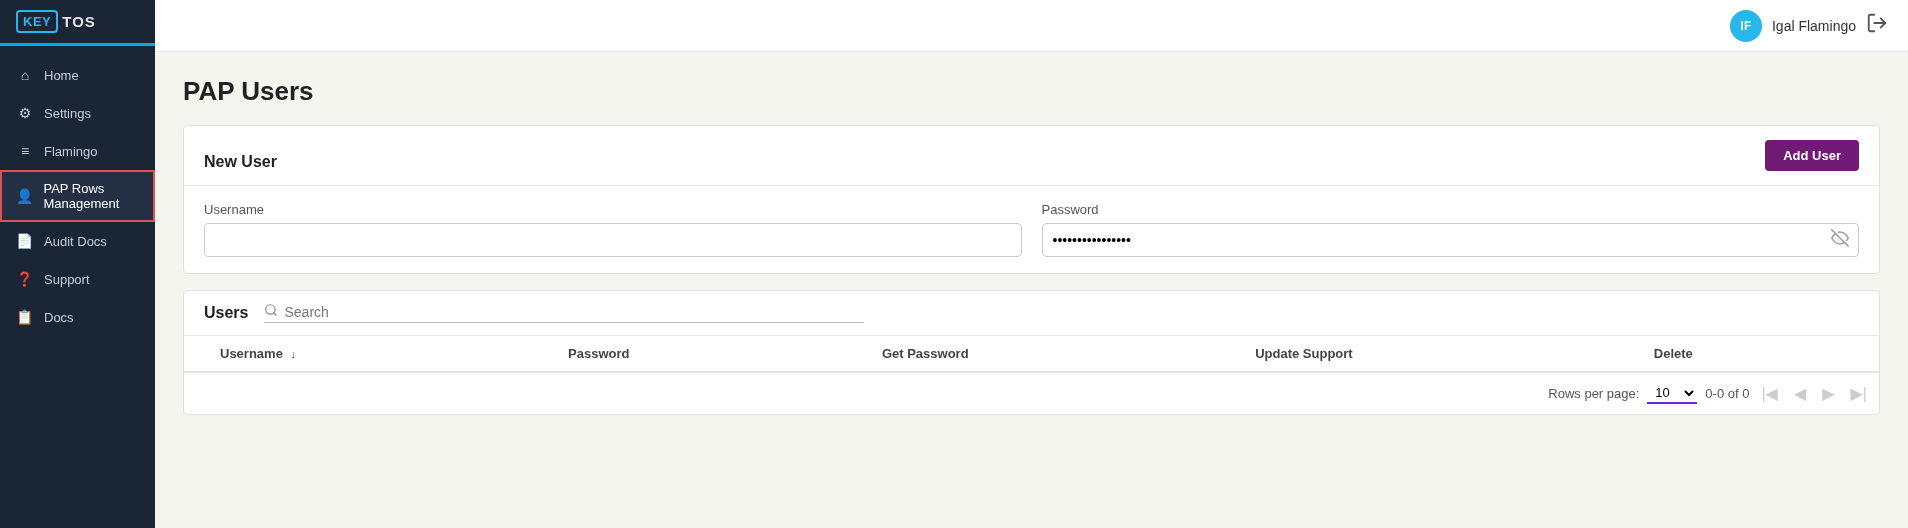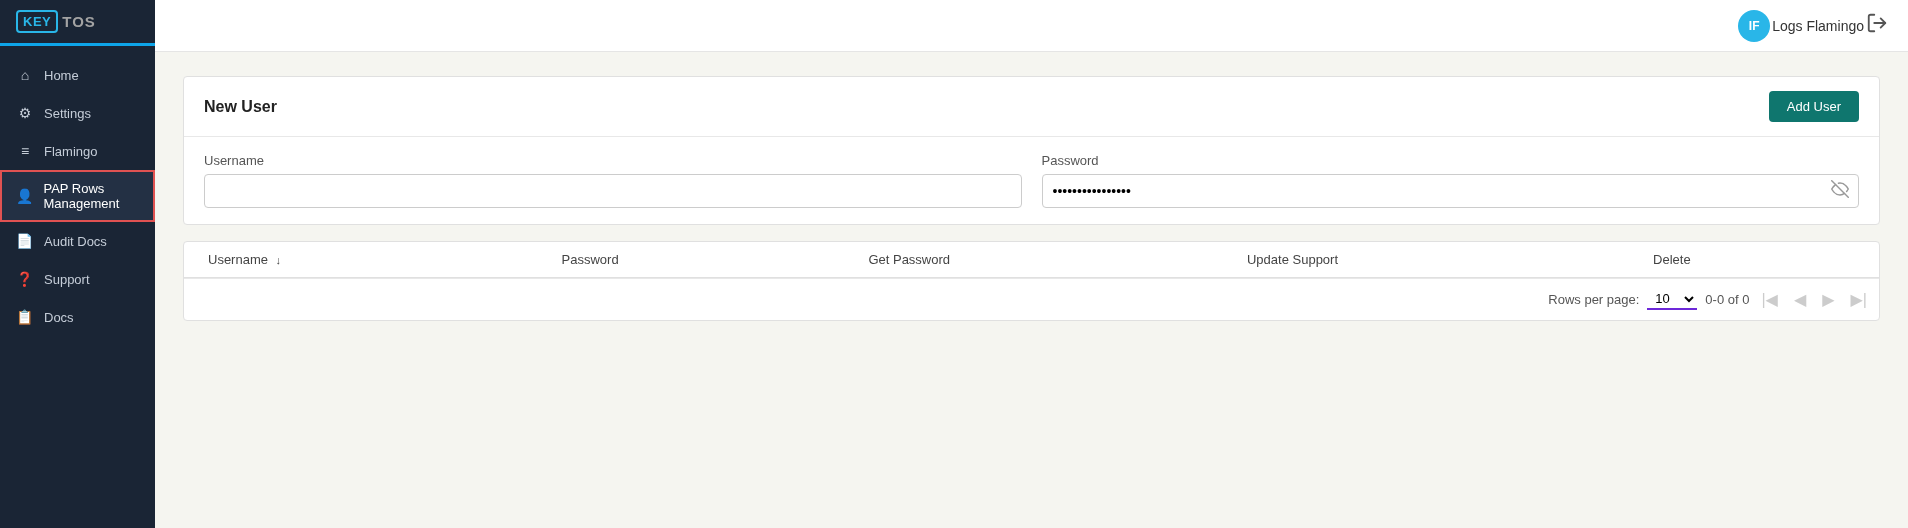--- a/index.html
+++ b/index.html
@@ -26,21 +26,21 @@
       border: 2px solid #29b6e8;
       border-radius: 4px;
       padding: 2px 5px;
       color: #29b6e8;
       font-weight: 900;
       font-size: 13px;
       letter-spacing: 0.5px;
       margin-right: 4px;
     }
     .logo-text {
-      color: #a3a3a3;
+      color: #e5e5e5;
       font-weight: 700;
       font-size: 15px;
       letter-spacing: 1px;
     }
     .sidebar-nav {
       flex: 1;
       padding-top: 10px;
     }
     .nav-item {
       display: flex;
@@ -72,21 +72,21 @@
 
     
     .header {
       background: #fff;
       height: 52px;
       display: flex;
       align-items: center;
       justify-content: flex-end;
       padding: 0 20px;
       border-bottom: 1px solid #e5e5e5;
-      gap: 2px;
+      gap: 10px;
     }
     .user-avatar {
       width: 32px;
       height: 32px;
       border-radius: 50%;
       background: #29b6e8;
       color: #fff;
       display: flex;
       align-items: center;
       justify-content: center;
@@ -119,38 +119,38 @@
 
     
     .card {
       background: #fff;
       border: 1px solid #e0e0e0;
       border-radius: 4px;
       margin-bottom: 16px;
     }
     .card-header {
       display: flex;
-      align-items: center;
+      align-items: flex-end;
       justify-content: space-between;
       padding: 14px 20px;
       border-bottom: 1px solid #e8e8e8;
     }
     .card-title {
       font-size: 16px;
       font-weight: 600;
       color: #222;
     }
     .btn-add-user {
-      background: #0f766e;
+      background: #701a75;
       color: #fff;
       border: none;
       border-radius: 4px;
       padding: 8px 18px;
       font-size: 13px;
-      font-weight: 400;
+      font-weight: 700;
       cursor: pointer;
     }
 
     
     .form-row {
       display: flex;
       gap: 0;
       padding: 16px 20px;
     }
     .form-group {
@@ -228,24 +228,24 @@
     .table-wrapper { overflow-x: auto; }
     table {
       width: 100%;
       border-collapse: collapse;
       font-size: 13px;
     }
     thead tr {
       border-bottom: 1px solid #e0e0e0;
     }
     th {
-      padding: 10px 24px;
+      padding: 10px 36px;
       text-align: left;
       color: #444;
-      font-weight: 400;
+      font-weight: 700;
       font-size: 13px;
     }
     th .sort-icon { font-size: 11px; margin-left: 4px; }
 
     
     .pagination {
       display: flex;
       align-items: center;
       justify-content: flex-end;
       padding: 10px 8px;
@@ -313,31 +313,32 @@
       <span class="nav-icon">📋</span>
       <span>Docs</span>
     </div>
   </div>
 </nav>
 
 <div class="main">
 
   <header class="header">
     <div class="user-avatar">IF</div>
-    <span class="user-name">Logs Flamingo</span>
+    <span class="user-name">Igal Flamingo</span>
     <button class="logout-icon" style="background:none;border:none;cursor:pointer;font-size:20px;color:#555;">
       <svg width="22" height="22" viewBox="0 0 24 24" fill="none" stroke="#555" stroke-width="2" stroke-linecap="round" stroke-linejoin="round">
         <path d="M9 21H5a2 2 0 0 1-2-2V5a2 2 0 0 1 2-2h4"></path>
         <polyline points="16 17 21 12 16 7"></polyline>
         <line x1="21" y1="12" x2="9" y2="12"></line>
       </svg>
     </button>
   </header>
 
   <div class="content">
+    <h1 class="page-title">PAP Users</h1>
 
     <div class="card">
       <div class="card-header">
         <span class="card-title">New User</span>
         <button class="btn-add-user">Add User</button>
       </div>
       <div class="form-row">
         <div class="form-group">
           <label class="form-label">Username</label>
           <input class="form-input" type="text" placeholder="" style="">
@@ -352,20 +353,32 @@
                 <path d="M9.9 4.24A9.12 9.12 0 0 1 12 4c7 0 11 8 11 8a18.5 18.5 0 0 1-2.16 3.19"></path>
                 <line x1="1" y1="1" x2="23" y2="23"></line>
               </svg>
             </span>
           </div>
         </div>
       </div>
     </div>
 
     <div class="users-section">
+      <div class="users-header">
+        <span class="users-title">Users</span>
+        <div class="search-wrapper">
+          <span class="search-icon">
+            <svg width="14" height="14" viewBox="0 0 24 24" fill="none" stroke="#888" stroke-width="2" stroke-linecap="round" stroke-linejoin="round">
+              <circle cx="11" cy="11" r="8"></circle>
+              <line x1="21" y1="21" x2="16.65" y2="16.65"></line>
+            </svg>
+          </span>
+          <input class="search-input" type="text" placeholder="Search" style="">
+        </div>
+      </div>
       <div class="table-wrapper">
         <table>
           <thead>
             <tr>
               <th>
                 <span>Username</span>
                 <span class="sort-icon">↓</span>
               </th>
               <th>
                 <span>Password</span>

